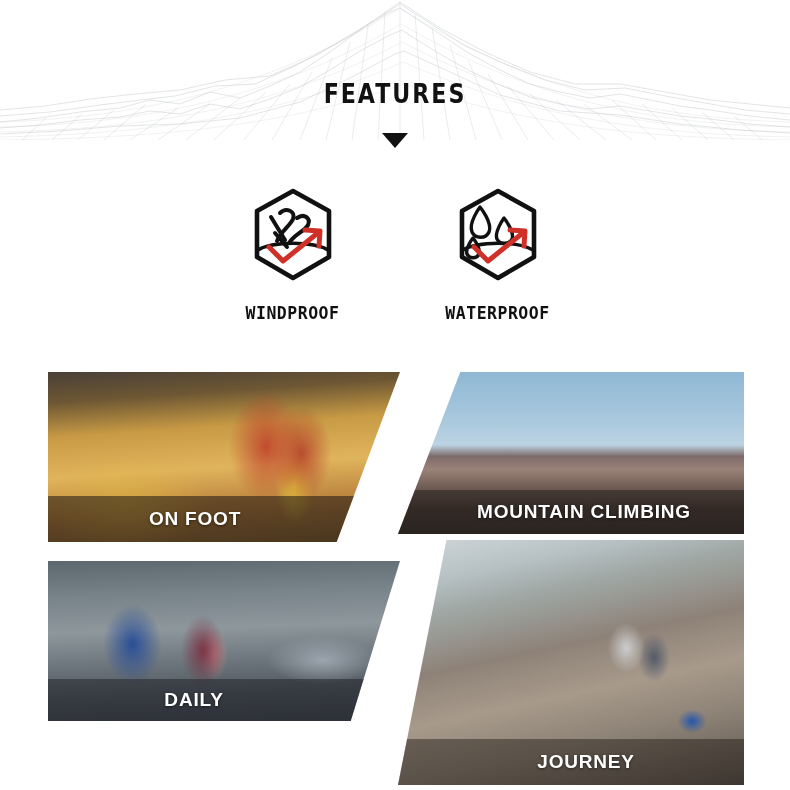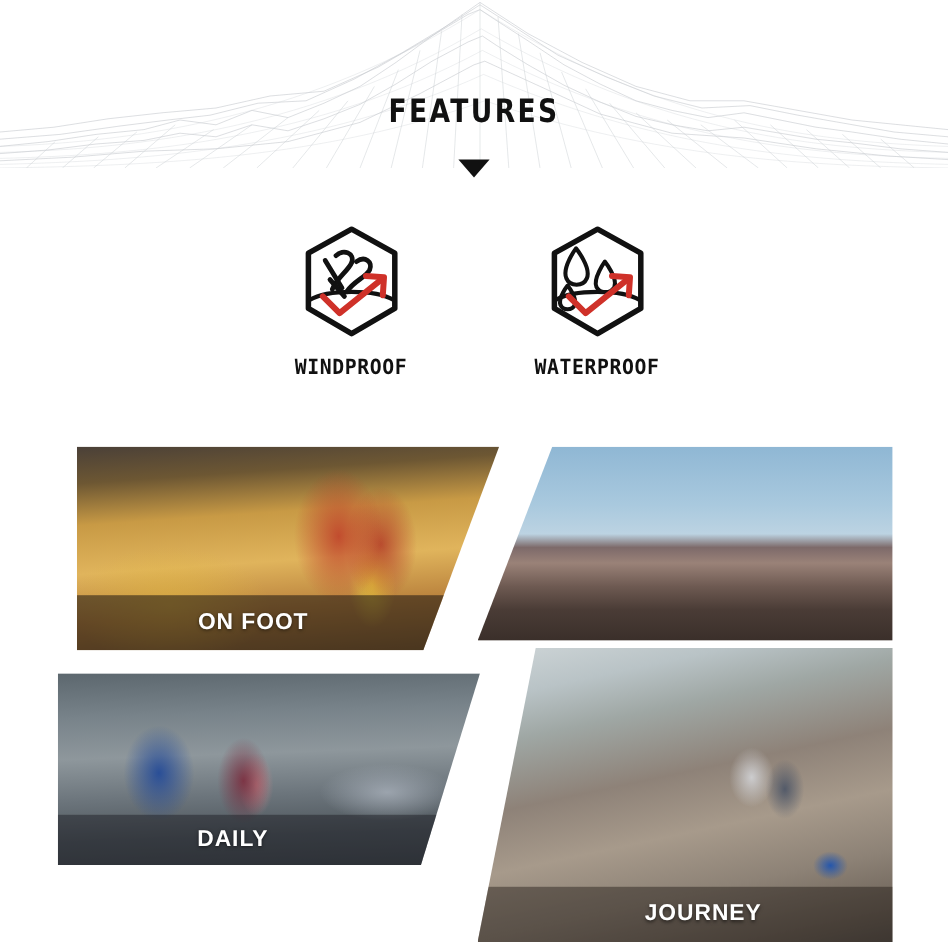--- a/index.html
+++ b/index.html
@@ -31,21 +31,21 @@
     border-left: 13px solid transparent;
     border-right: 13px solid transparent;
     border-top: 15px solid #111111;
   }
 
   
   .features {
     position: absolute; left: 0; top: 185px; width: 790px; height: 140px;
     display: flex; justify-content: center; align-items: flex-start;
   }
-  .feature { width: 205px; display: flex; flex-direction: column; align-items: center; }
+  .feature { width: 205px; display: flex; flex-direction: column; align-items: center; gap: 8px; }
   .feature-icon { width: 104px; height: 100px; }
   .feature-label {
     margin-top: 11px;
     font-size: 18px;
     font-weight: 700;
     color: #111111;
     letter-spacing: 1px;
     white-space: nowrap;
   }
   .feature-label.techno {
@@ -70,21 +70,21 @@
     background: rgba(28, 22, 18, 0.55);
     color: #ffffff;
     font-weight: 700;
     letter-spacing: 0.8px;
     text-align: center;
     text-shadow: 0 1px 3px rgba(0,0,0,0.55);
   }
 
   
   .p-onfoot {
-    left: 64px; top: 10px; width: 352px; height: 170px;
+    left: 48px; top: 10px; width: 352px; height: 170px;
     clip-path: polygon(0 0, 100% 0, 82% 100%, 0 100%);
   }
   .p-onfoot .caption { height: 46px; line-height: 46px; font-size: 19px; padding-right: 58px; }
 
   
   .p-mountain {
     left: 398px; top: 10px; width: 346px; height: 162px;
     clip-path: polygon(18% 0, 100% 0, 100% 100%, 0 100%);
   }
   .p-mountain .caption {
@@ -254,20 +254,21 @@
 
   <div class="grid">
 
     <div class="panel p-onfoot">
       <div class="photo ph-onfoot"></div>
       <div class="caption">ON FOOT</div>
     </div>
 
     <div class="panel p-mountain">
       <div class="photo ph-mountain"></div>
+      <div class="caption">MOUNTAIN CLIMBING</div>
     </div>
 
     <div class="panel p-daily">
       <div class="photo ph-daily"></div>
       <div class="caption">DAILY</div>
     </div>
 
     <div class="panel p-journey">
       <div class="photo ph-journey"></div>
       <div class="caption">JOURNEY</div>

